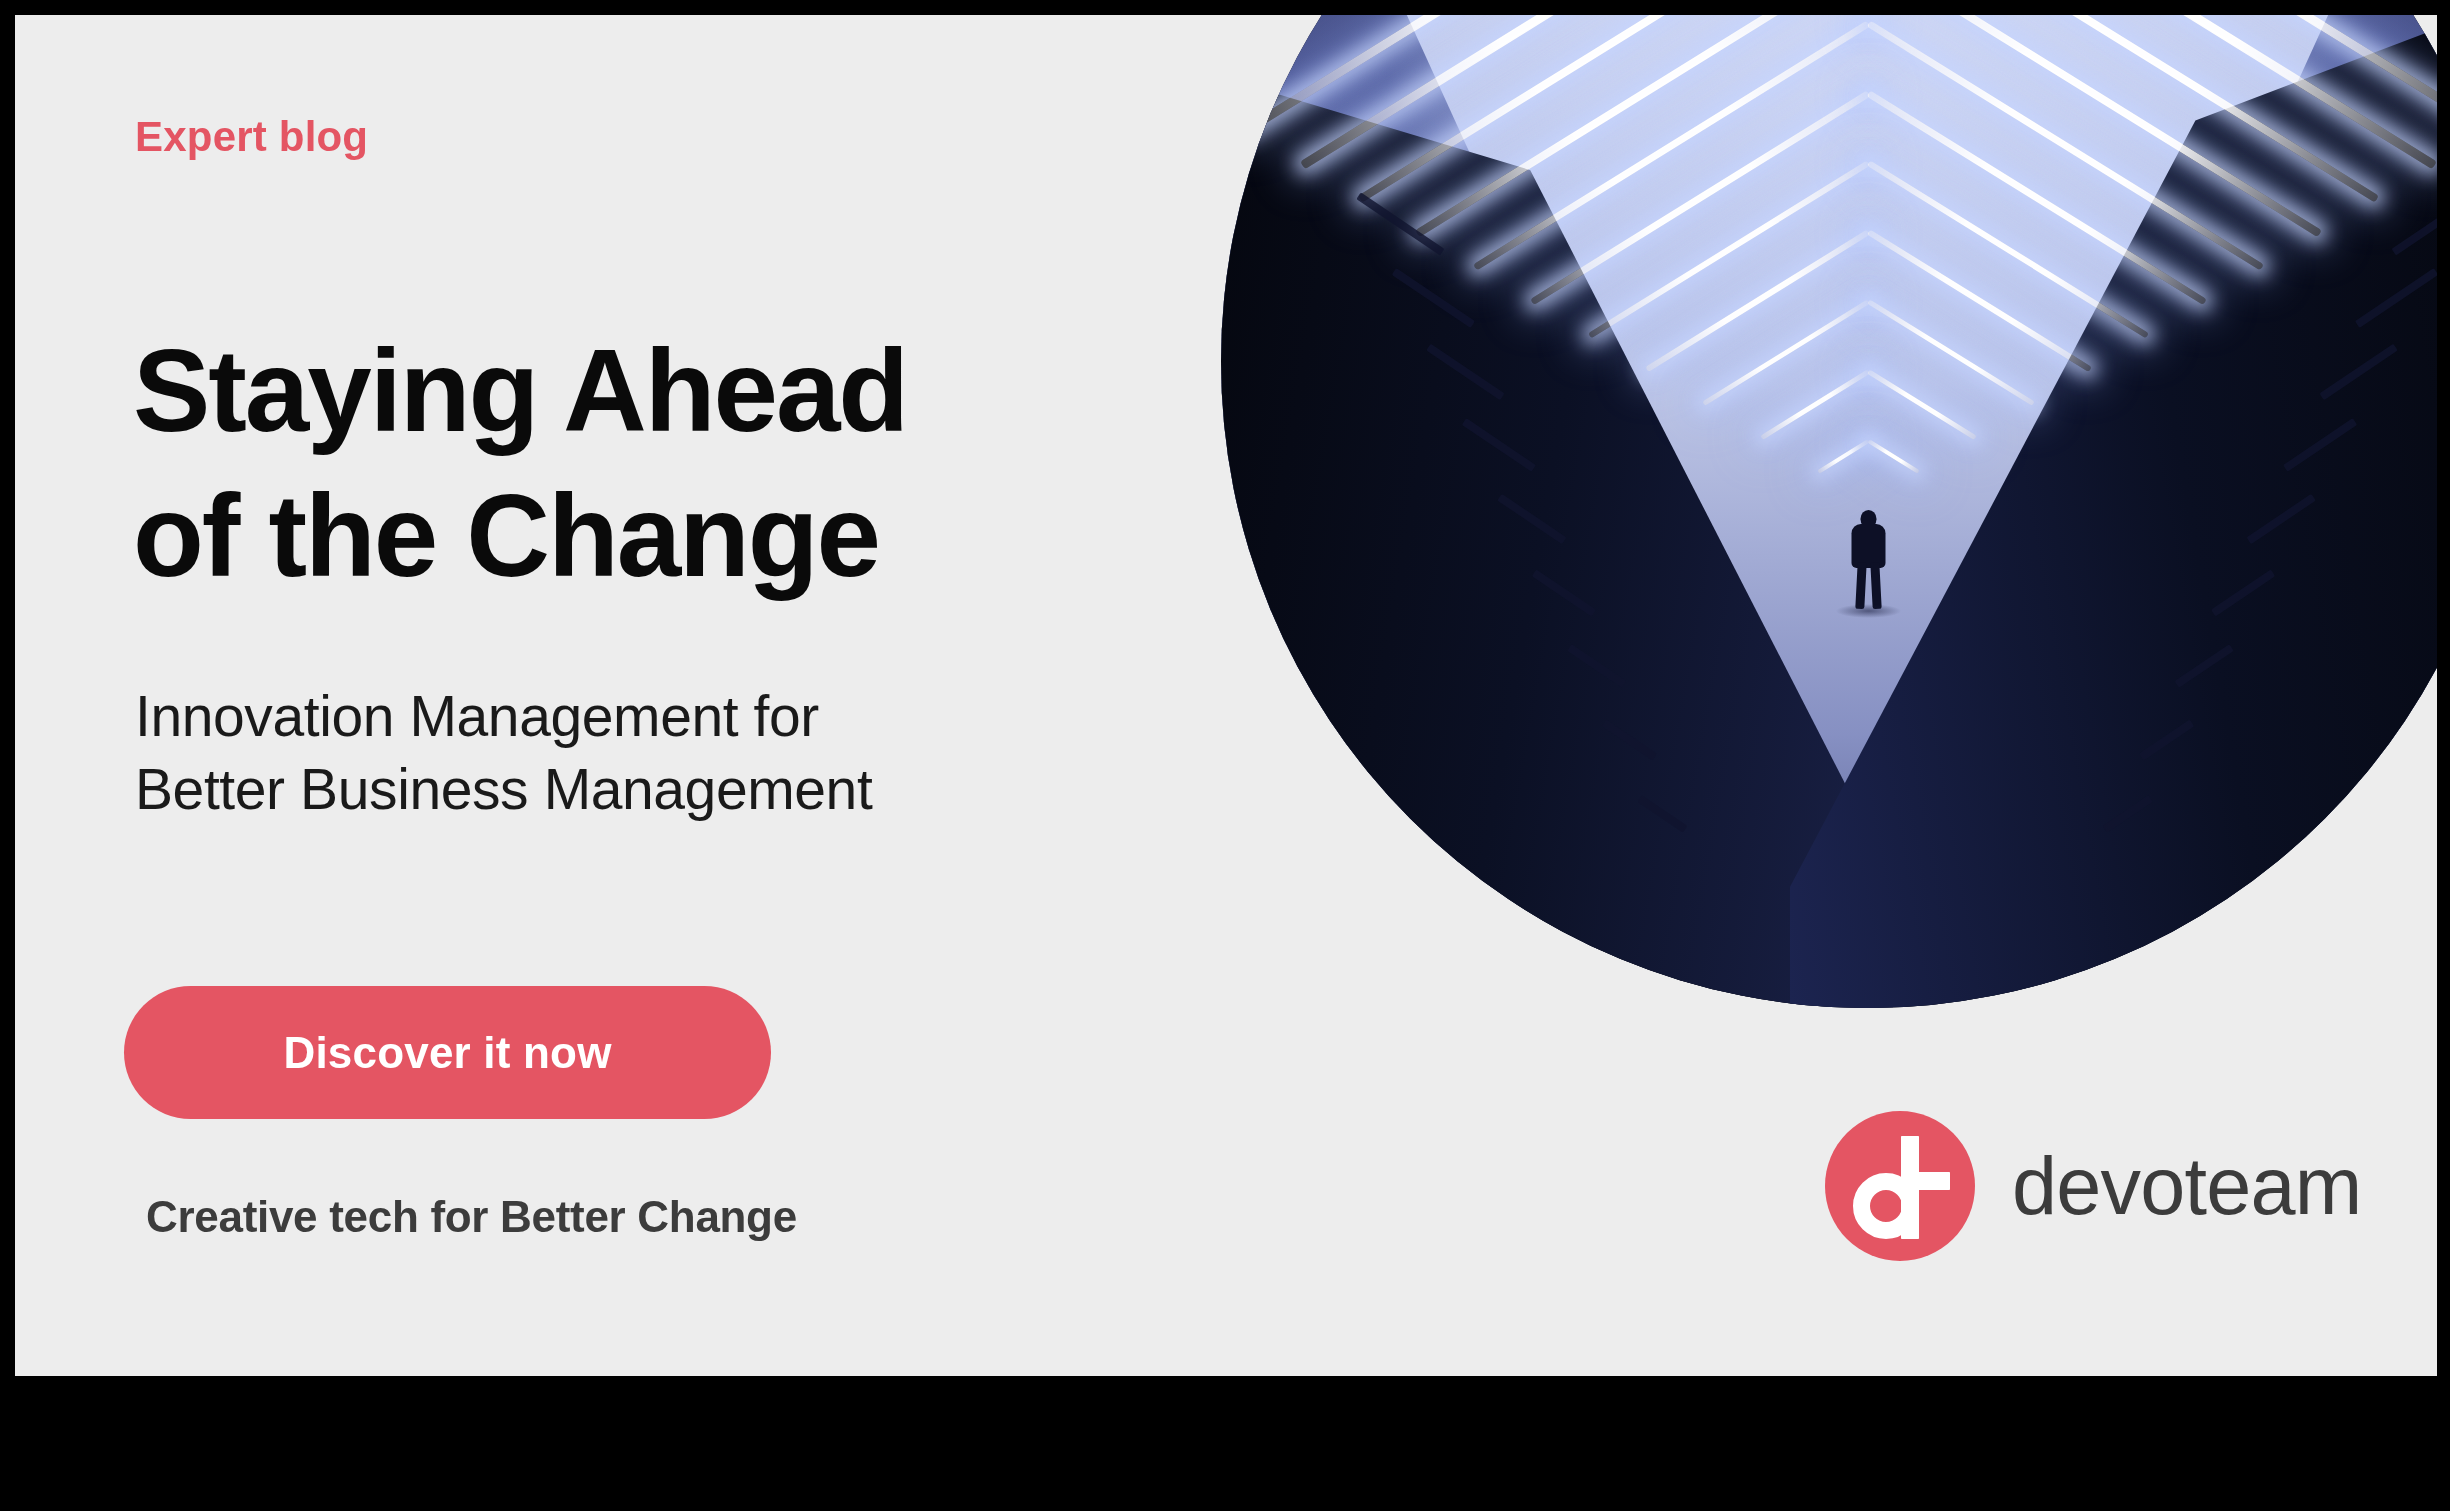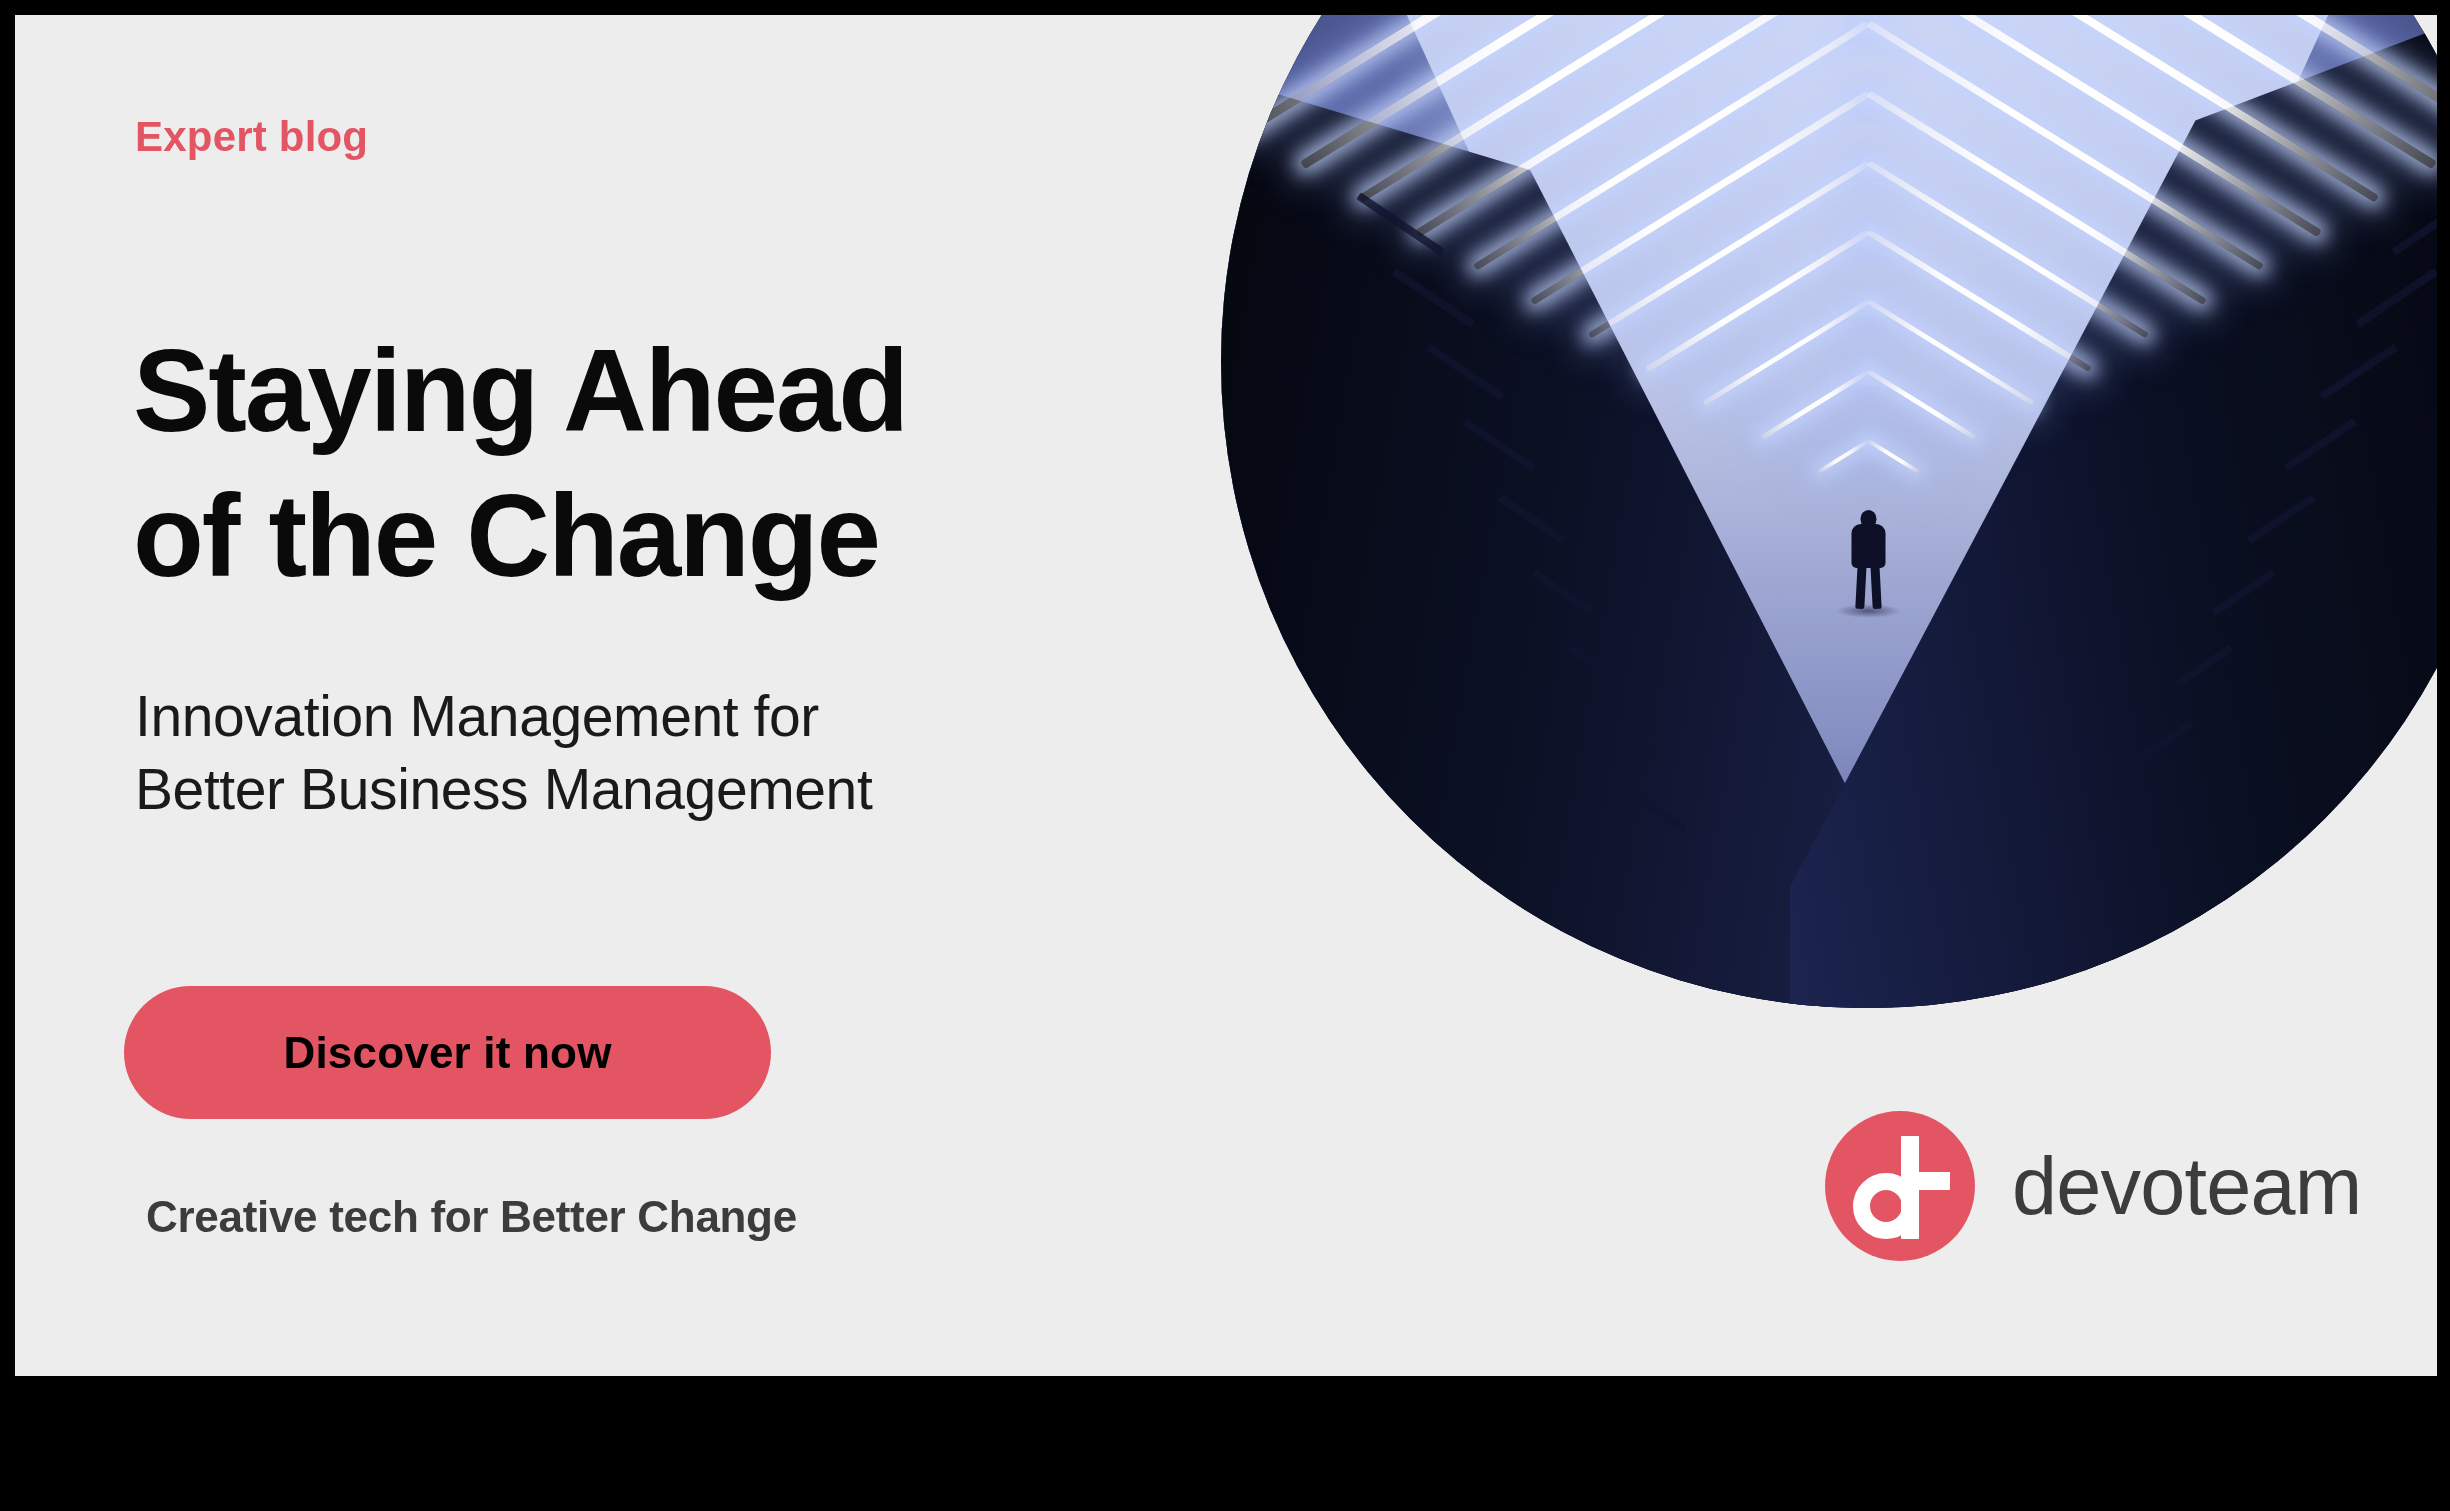--- a/index.html
+++ b/index.html
@@ -180,21 +180,21 @@
 
   .cta-button {
     position: absolute;
     left: 109px;
     top: 971px;
     width: 647px;
     height: 133px;
     border: 0;
     border-radius: 67px;
     background: #E45563;
-    color: #000000;
+    color: #ffffff;
     font-family: "Liberation Sans", sans-serif;
     font-size: 44px;
     font-weight: 700;
     letter-spacing: 0.2px;
     cursor: pointer;
     display: flex;
     align-items: center;
     justify-content: center;
     padding: 0;
   }

